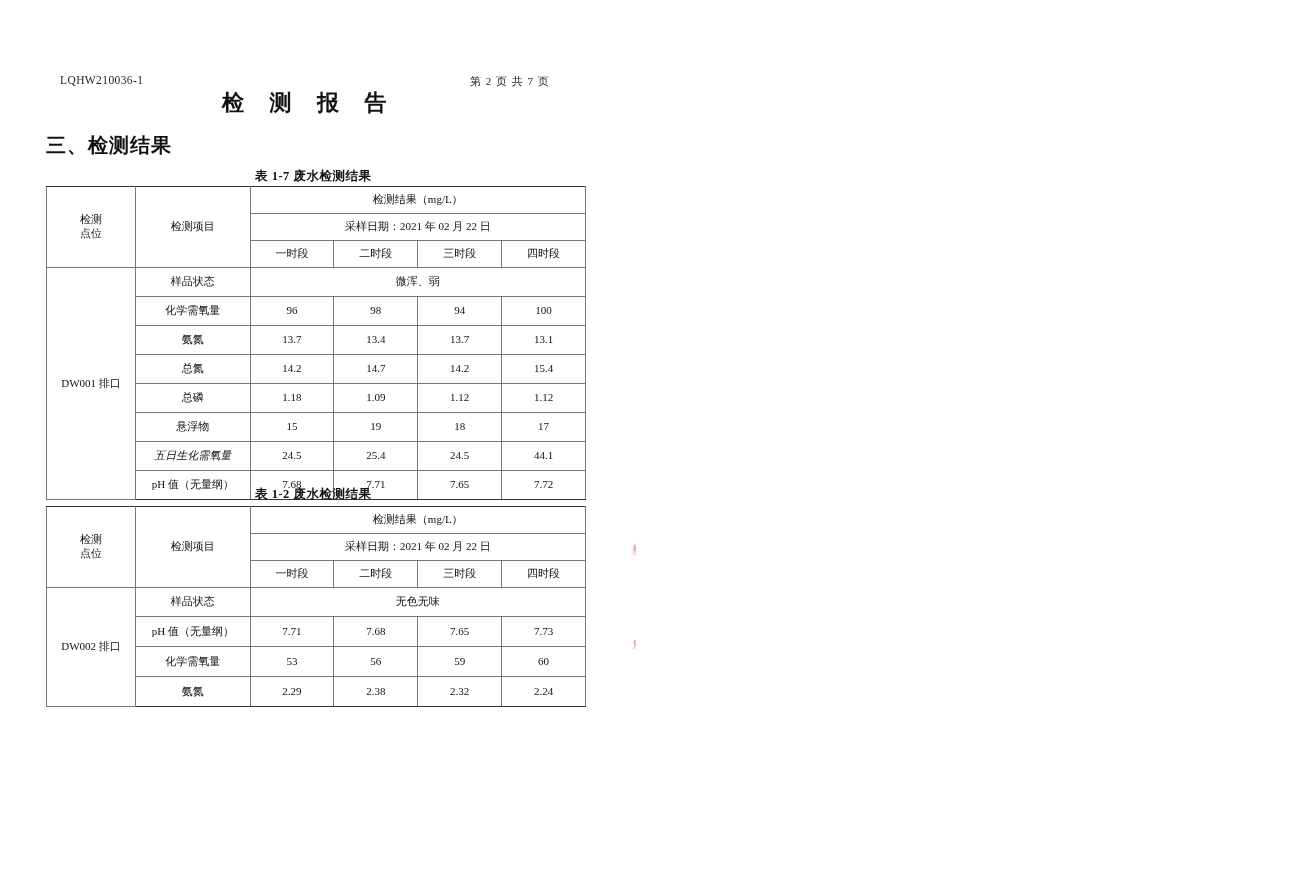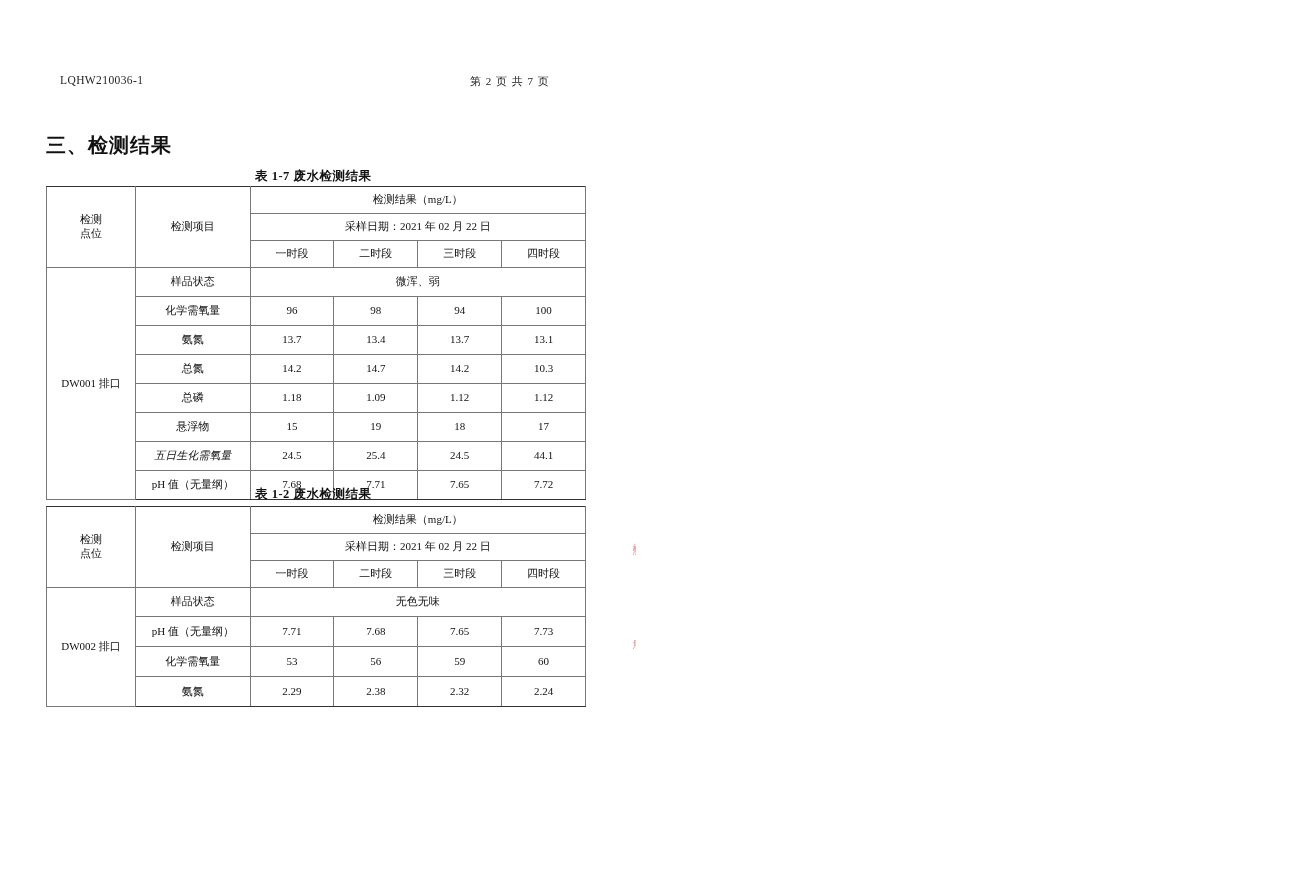--- a/index.html
+++ b/index.html
@@ -104,20 +104,21 @@
   .stain1 { left: 630px; top: 535px; }
   .stain2 { left: 630px; top: 630px; }
 </style>
 </head>
 <body>
 
 <div class="page page-left">
 
   <div class="hdr hdr-code-l">LQHW210036-1</div>
   <div class="hdr hdr-page-l">第 2 页 共 7 页</div>
+  <div class="rpt-title rpt-title-l">检 测 报 告</div>
   <div class="sec-title">三、检测结果</div>
 
   <div class="tbl-caption" id="cap11">表 1-7  废水检测结果</div>
 
   <table class="rt" id="t11">
     <tbody>
         <tr>
       <td rowspan="3" style="width:88px;height:66px;">
         <div>检测</div>
         <div>点位</div>
@@ -151,21 +152,21 @@
       <td>13.7</td>
       <td>13.4</td>
       <td>13.7</td>
       <td>13.1</td>
     </tr>
     <tr>
       <td style="height:24px;">总氮</td>
       <td>14.2</td>
       <td>14.7</td>
       <td>14.2</td>
-      <td>10.3</td>
+      <td>15.4</td>
     </tr>
     <tr>
       <td style="height:24px;">总磷</td>
       <td>1.18</td>
       <td>1.09</td>
       <td>1.12</td>
       <td>1.12</td>
     </tr>
     <tr>
       <td style="height:24px;font-family:Liberation Serif, serif;">悬浮物</td>

